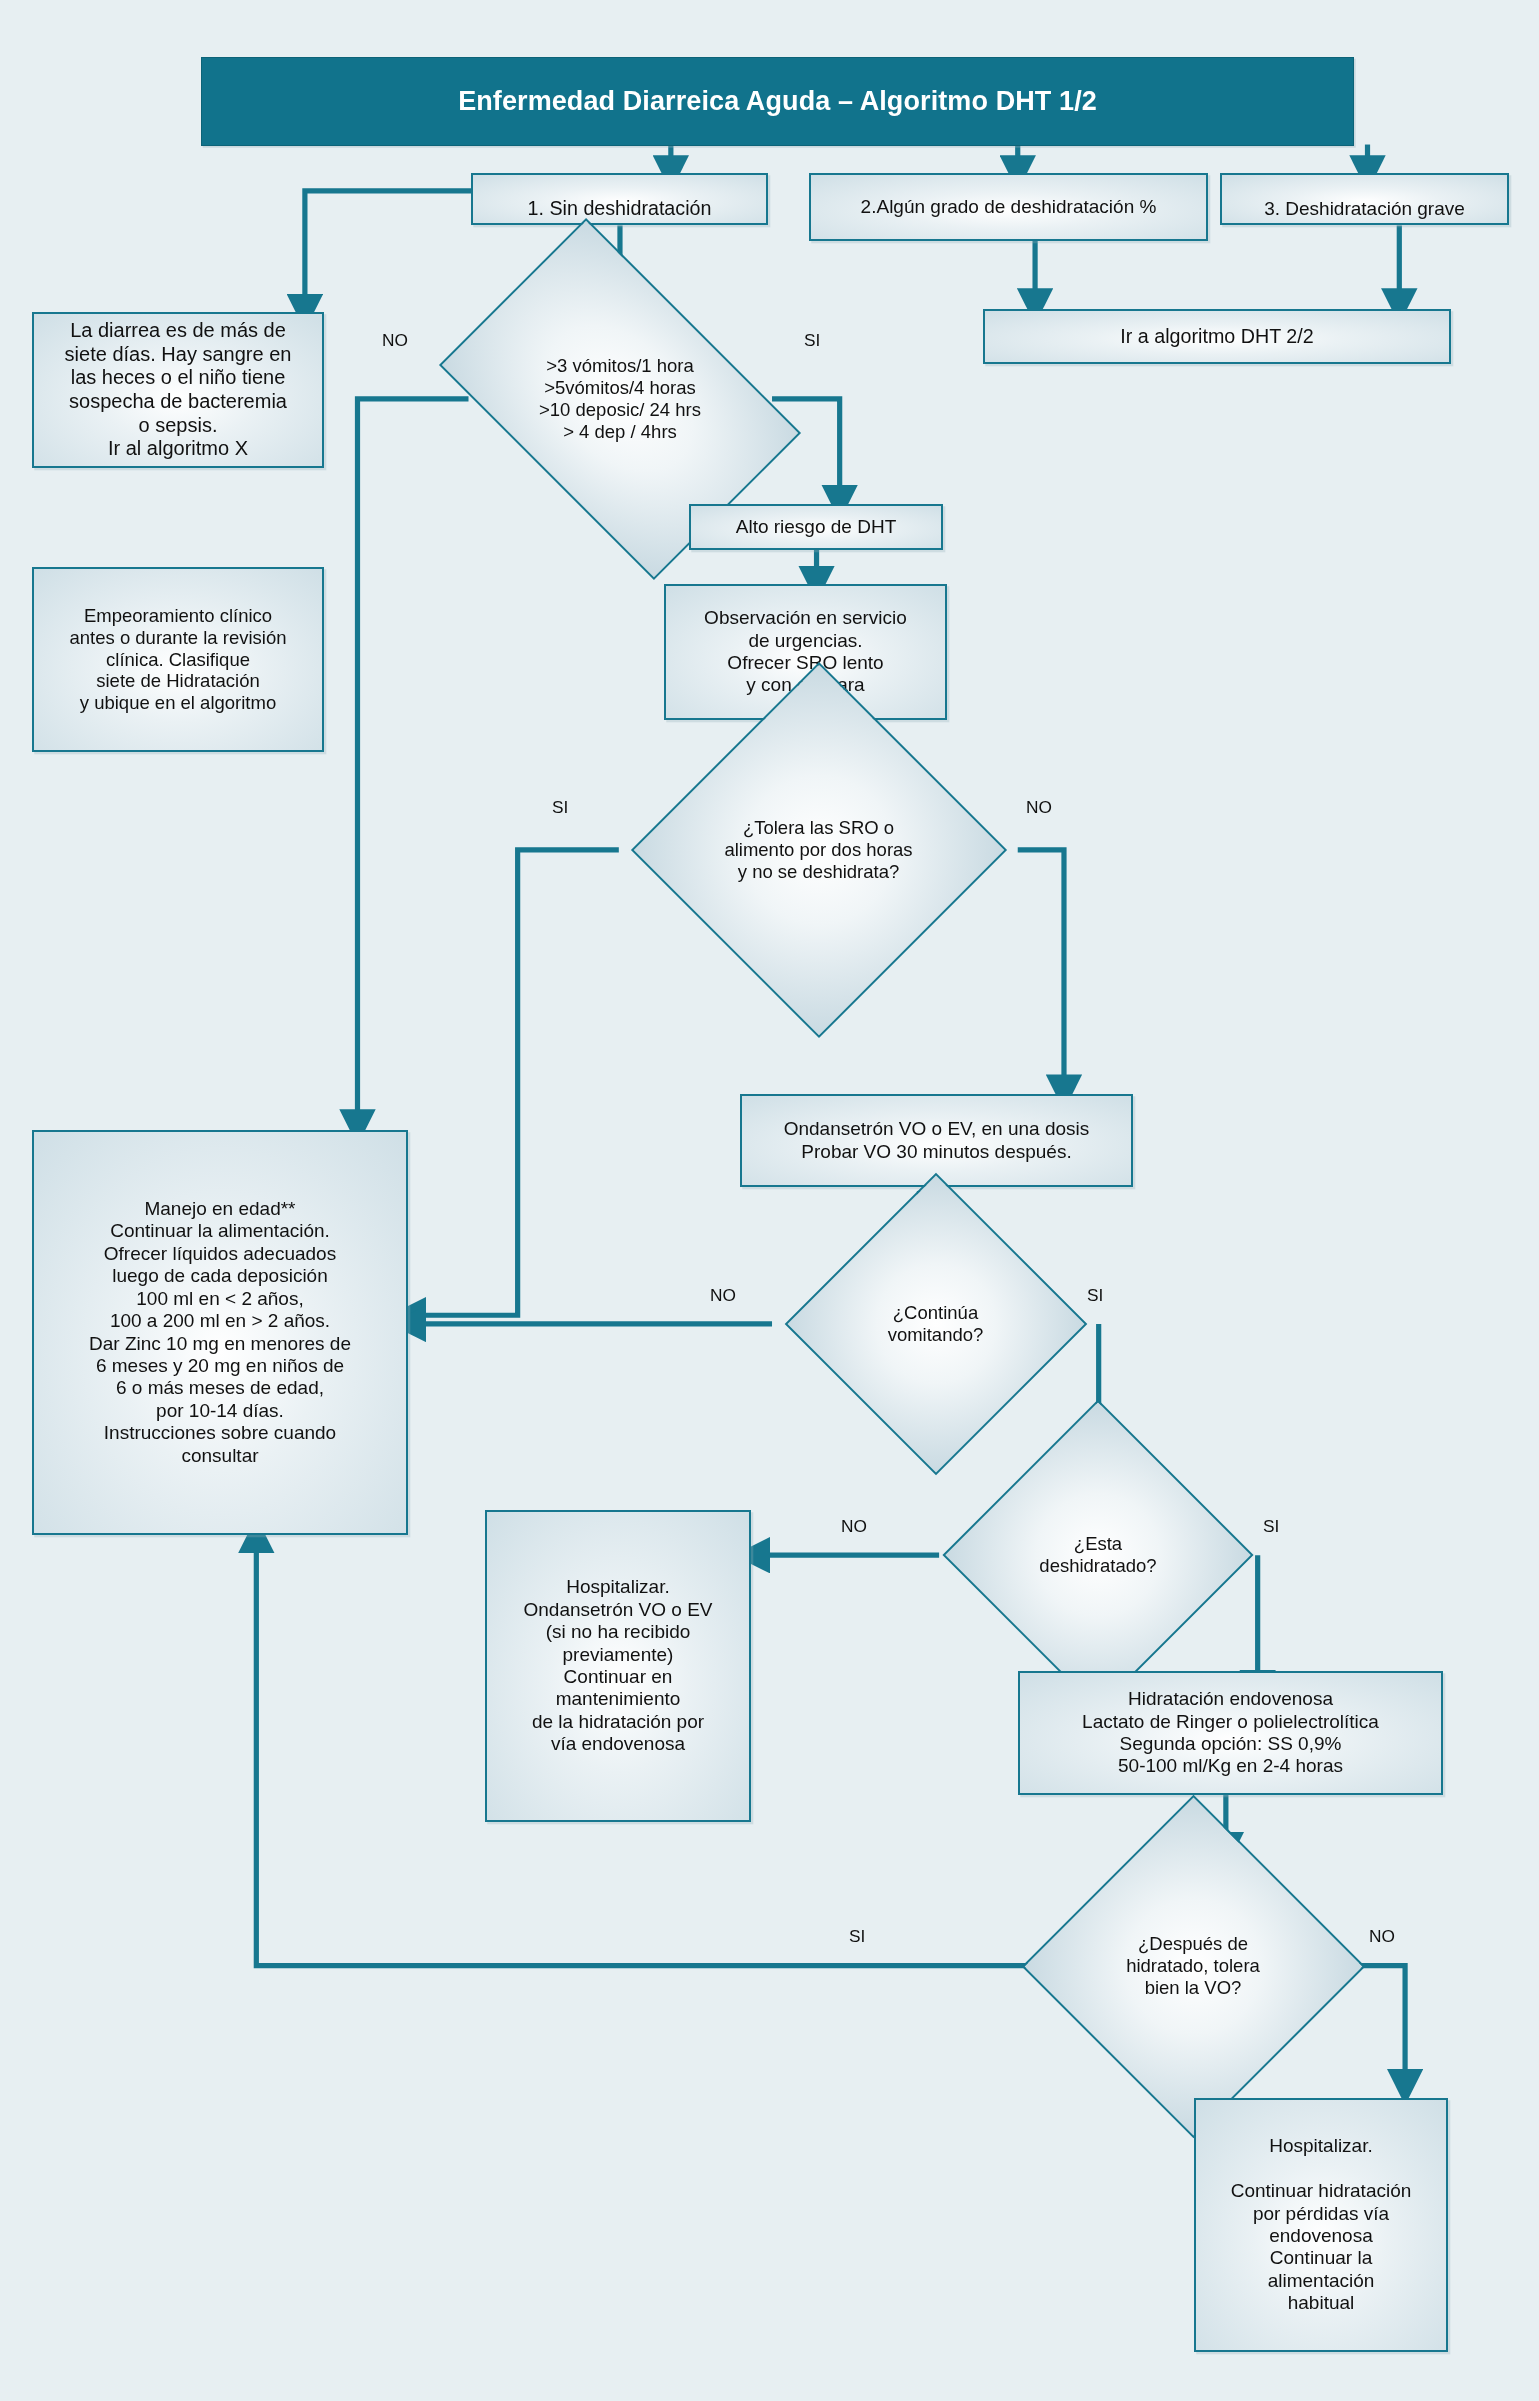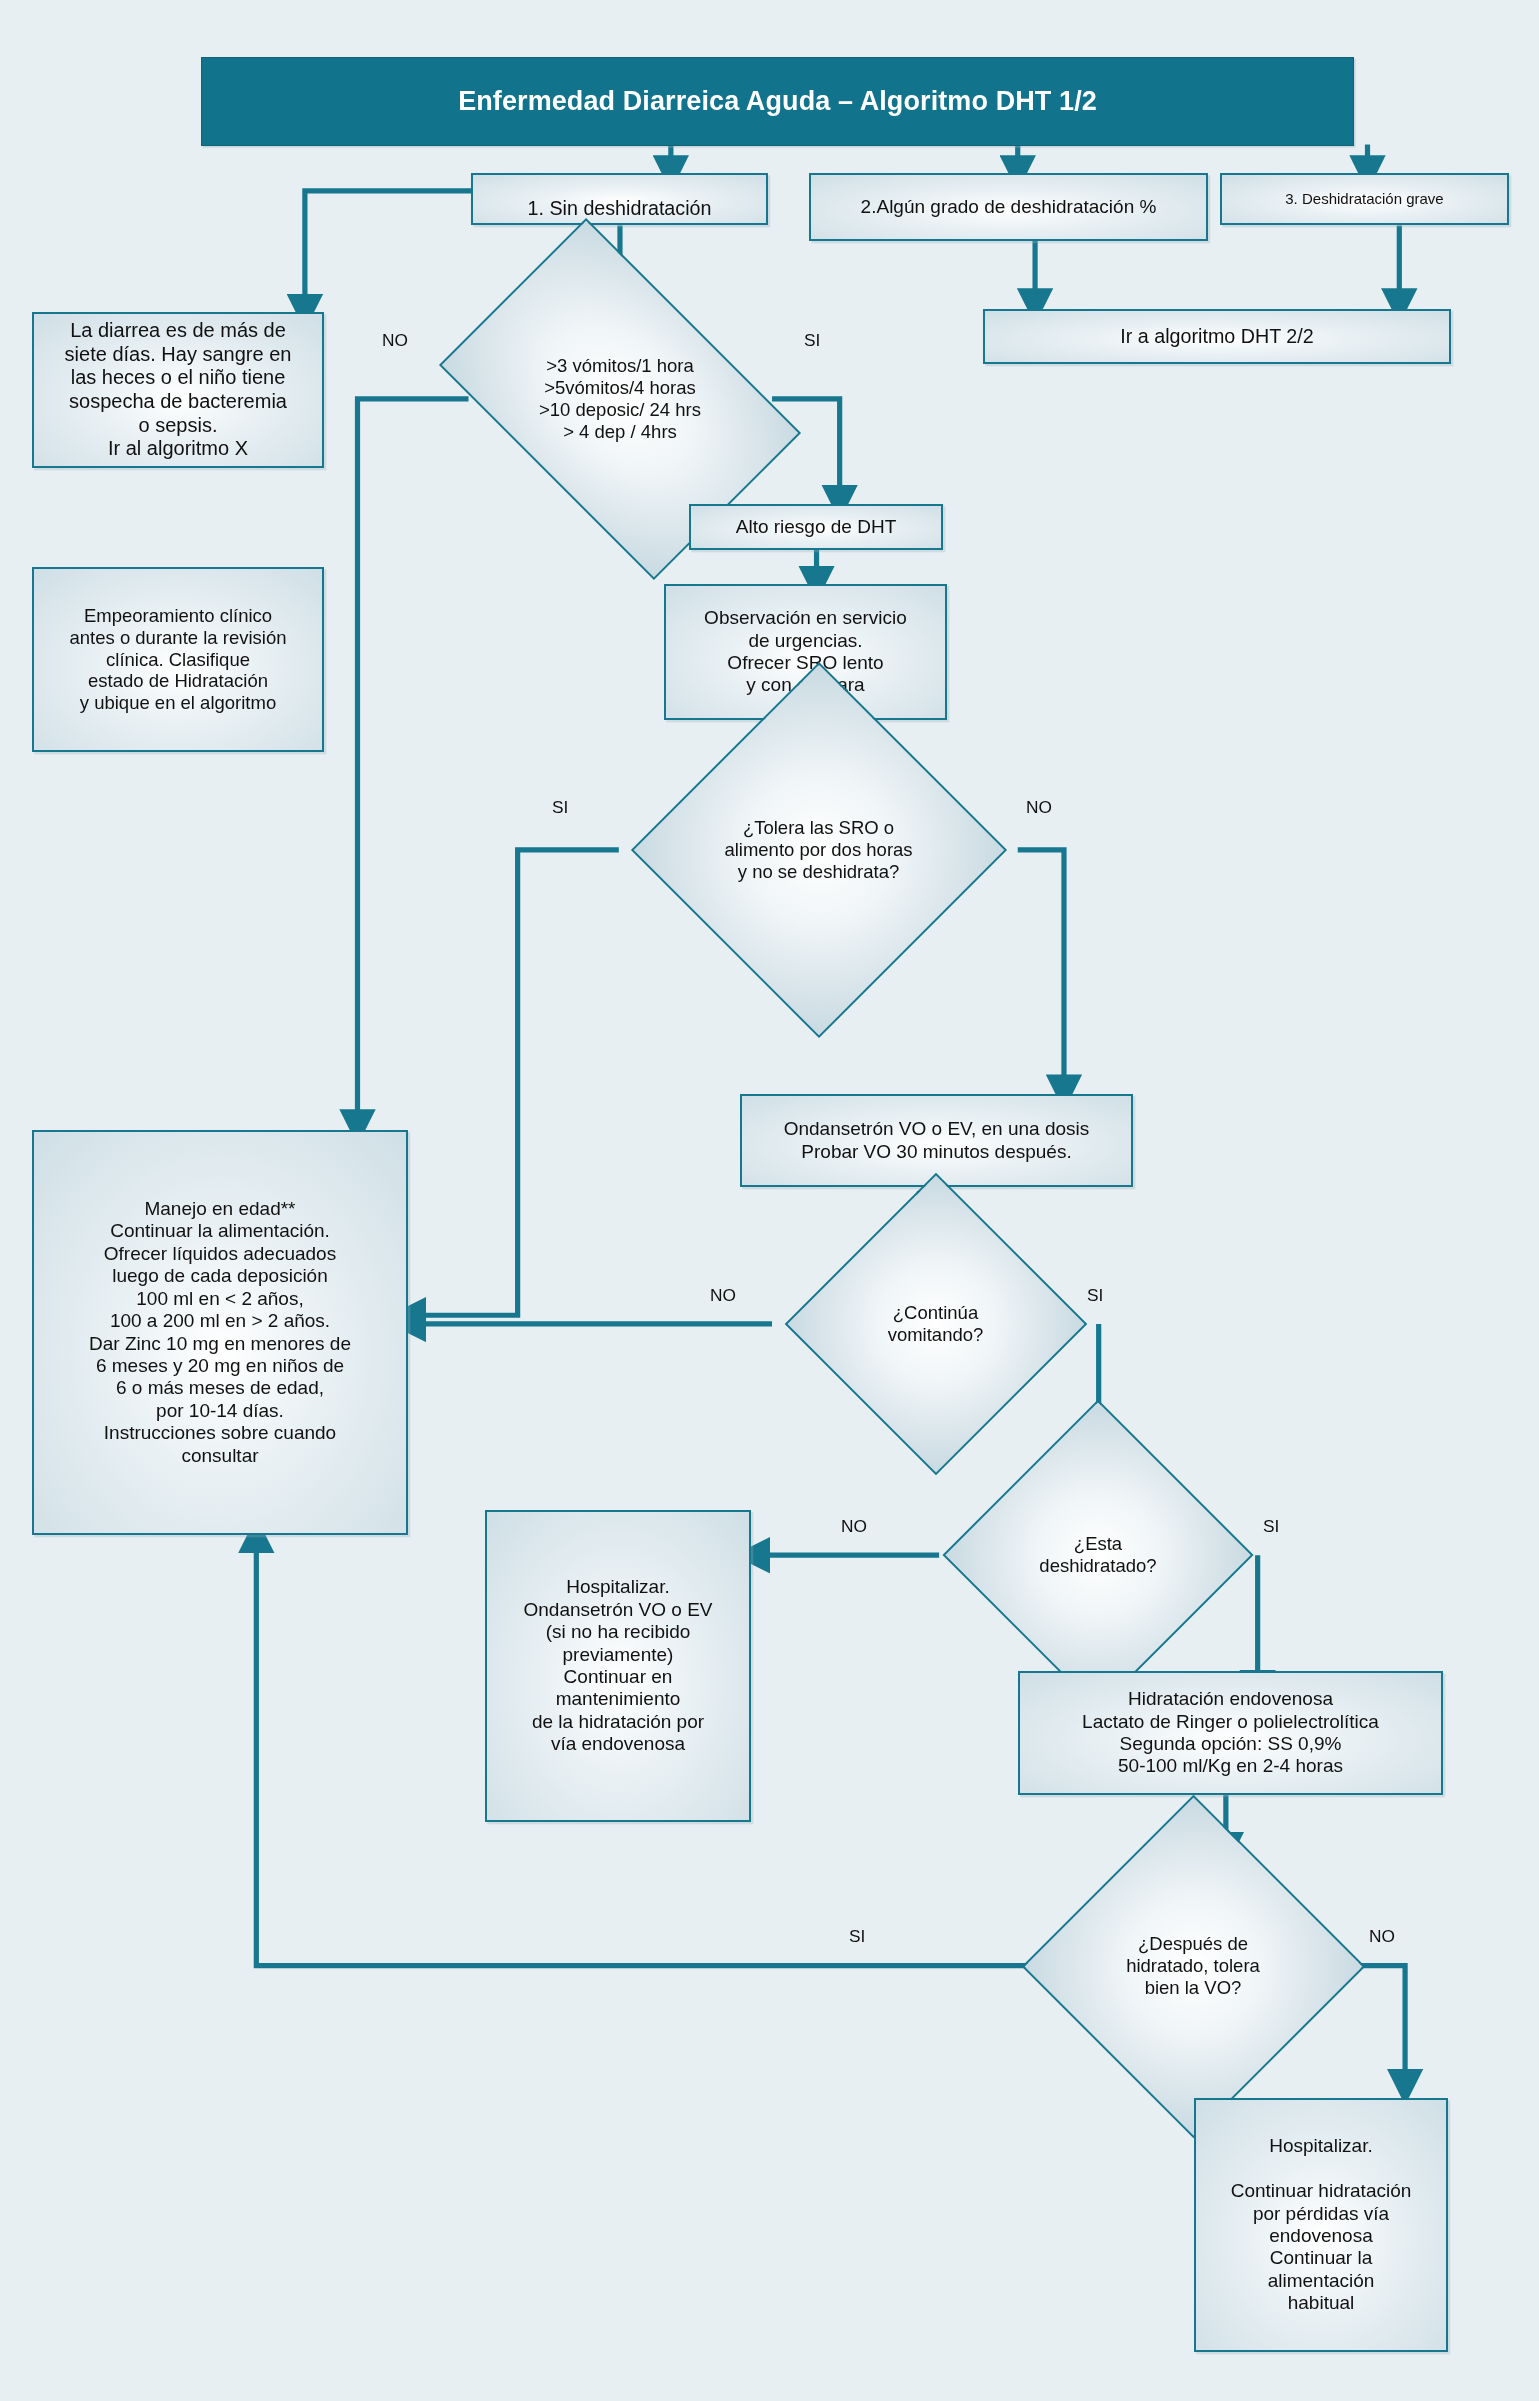--- a/index.html
+++ b/index.html
@@ -128,21 +128,21 @@
   </div>
 
   <div class="box" style="left:471px;top:173px;width:297px;height:52px;font-size:19.7px;align-items:flex-end;">
     <span class="txt">1. Sin deshidratación</span>
   </div>
 
   <div class="box" style="left:801px;top:173px;width:399px;height:68px;font-size:19px;margin-left:8px;">
     <span class="txt">2.Algún grado de deshidratación %</span>
   </div>
 
-  <div class="box" style="left:1220px;top:173px;width:289px;height:52px;font-size:15px;">
+  <div class="box" style="left:1220px;top:173px;width:289px;height:52px;font-size:19px;align-items:flex-end;">
     <span class="txt">3. Deshidratación grave</span>
   </div>
 
   <div class="box" style="left:983px;top:309px;width:468px;height:55px;font-size:19.7px;">
     <span class="txt">Ir a algoritmo DHT 2/2</span>
   </div>
 
   <div class="box" style="left:32px;top:312px;width:292px;height:156px;font-size:20px;">
     <span class="txt">
       <span>La diarrea es de más de</span><br>
@@ -152,21 +152,21 @@
       <span>o sepsis.</span><br>
       <span>Ir al algoritmo X</span>
     </span>
   </div>
 
   <div class="box" style="left:32px;top:567px;width:292px;height:185px;font-size:18.5px;">
     <span class="txt">
       <span>Empeoramiento clínico</span><br>
       <span>antes o durante la revisión</span><br>
       <span>clínica. Clasifique</span><br>
-      <span>estado de Hidratación</span><br>
+      <span>siete de Hidratación</span><br>
       <span>y ubique en el algoritmo</span>
     </span>
   </div>
 
   <div class="diamond" style="left:468px;top:295px;width:304px;height:208px;font-size:18.5px;">
     <div class="dshape"></div>
     <div class="dtxt">
       <span>&gt;3 vómitos/1 hora</span><br>
       <span>&gt;5vómitos/4 horas</span><br>
       <span>&gt;10 deposic/ 24 hrs</span><br>

